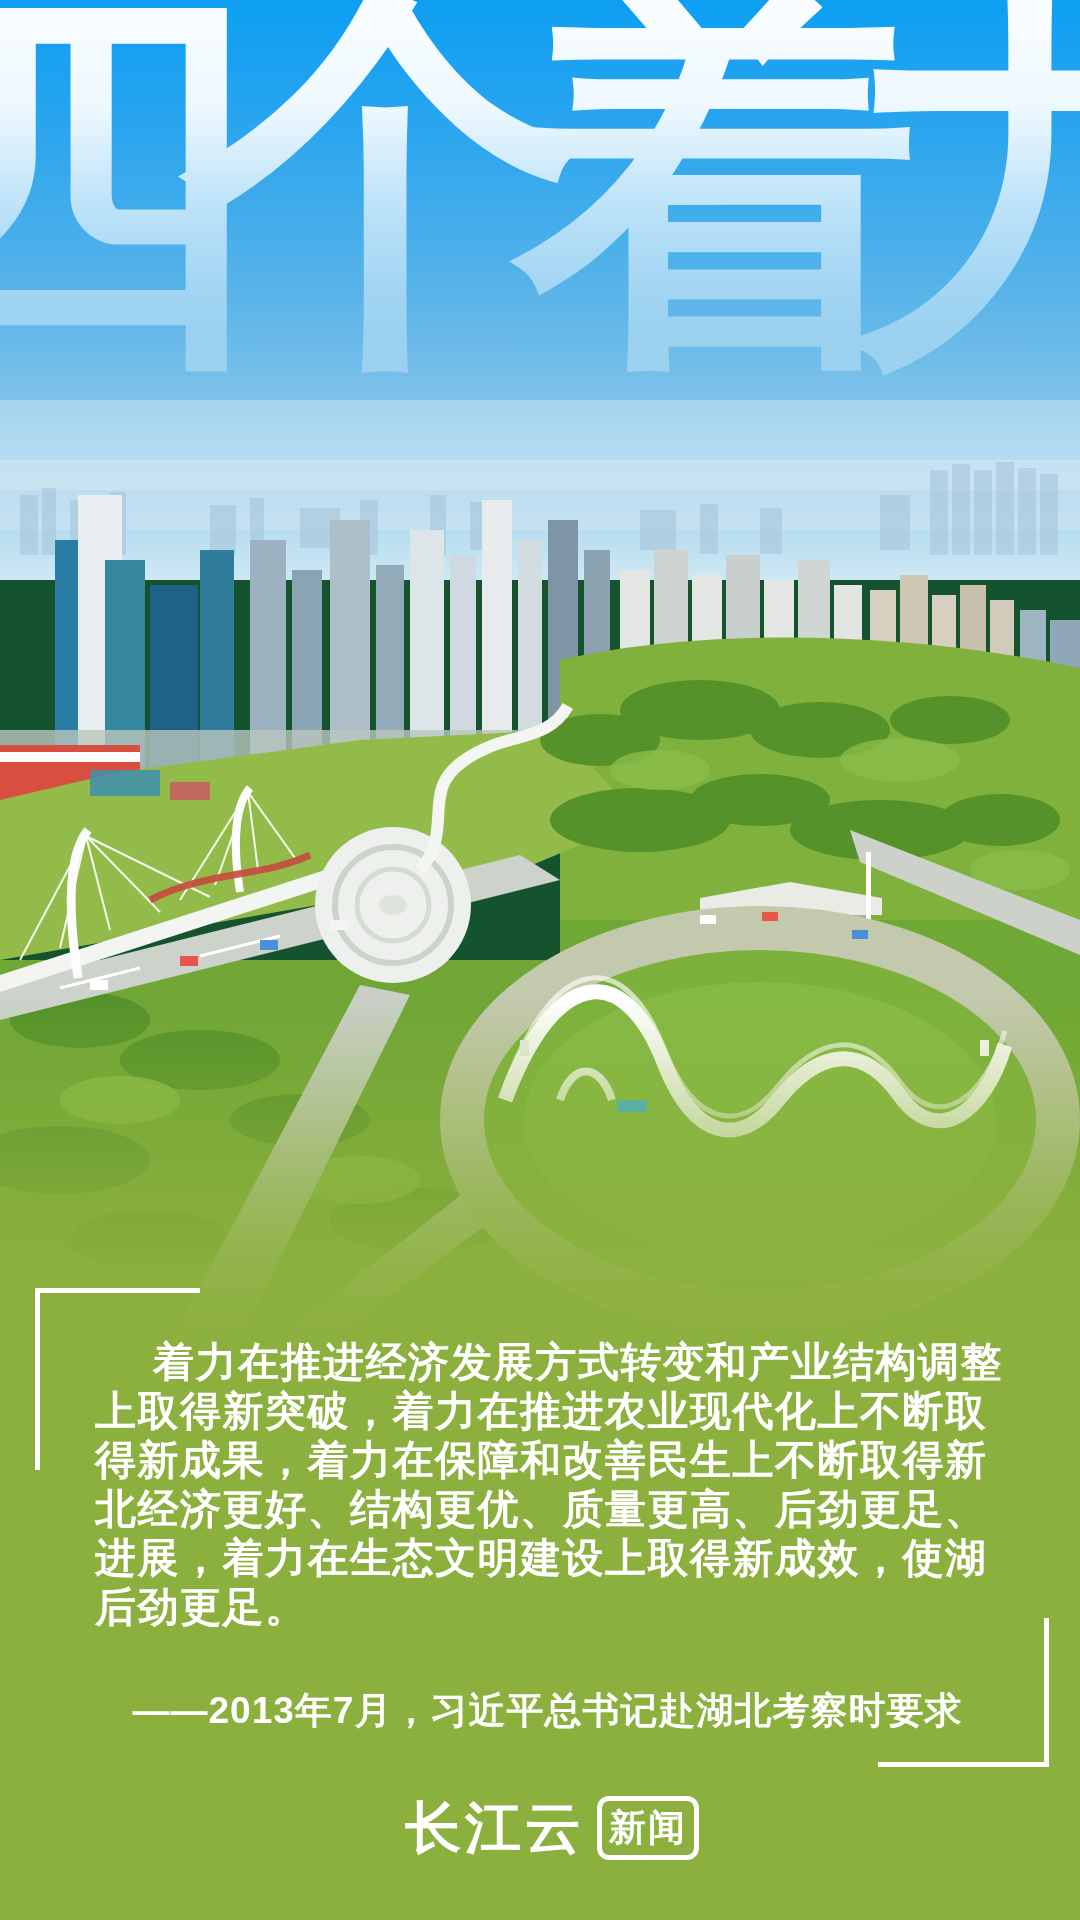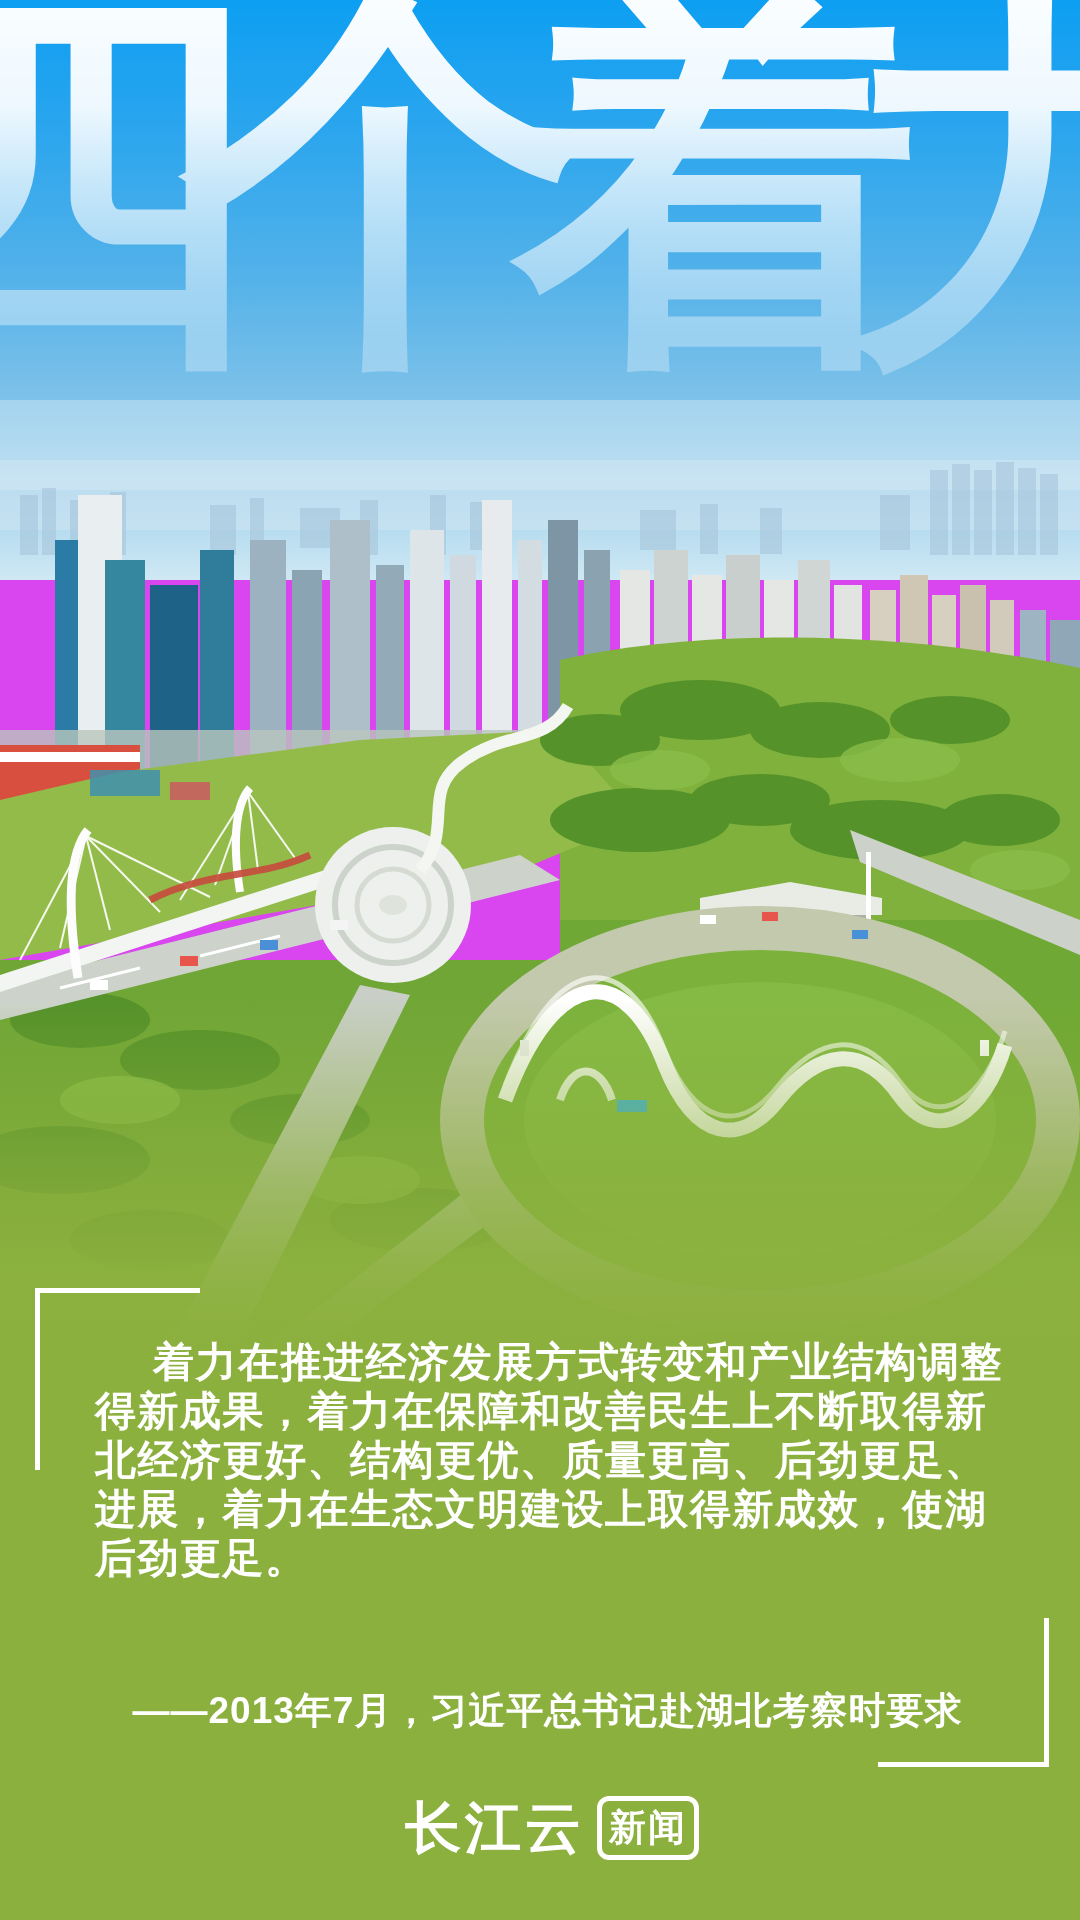--- a/index.html
+++ b/index.html
@@ -1,18 +1,18 @@
 <!DOCTYPE html>
 <html><head>
 <meta charset="utf-8">
 <style>
   html,body{margin:0;padding:0;background:#222;}
   .poster{
     position:relative;width:1080px;height:1920px;overflow:hidden;
-    font-family:"Liberation Sans",sans-serif;background:#d946ef;
+    font-family:"Liberation Sans",sans-serif;background:#14532d;
   }
   
   .sky{
     position:absolute;left:0;top:0;width:1080px;height:580px;
     background:linear-gradient(180deg,#0d9ff2 0%,#2aa5ee 22%,#54b2e9 48%,#84c4e9 72%,#b3dbef 90%,#cfe8f4 100%);
   }
   
   .photo{position:absolute;left:0;top:400px;width:1080px;height:1000px;}
   
   .title{
@@ -240,20 +240,21 @@
 
   <div class="title">四个着力</div>
 
   <div class="green-overlay"></div>
 
   <div class="bracket-tl"></div>
   <div class="bracket-br"></div>
 
   <div class="quote">
       <div class="quote-line">着力在推进经济发展方式转变和产业结构调整</div>
+      <div class="quote-line">上取得新突破，着力在推进农业现代化上不断取</div>
       <div class="quote-line">得新成果，着力在保障和改善民生上不断取得新</div>
       <div class="quote-line">北经济更好、结构更优、质量更高、后劲更足、</div>
       <div class="quote-line">进展，着力在生态文明建设上取得新成效，使湖</div>
       <div class="quote-line">后劲更足。</div>
     </div>
 
   <div class="attribution">——2013年7月，习近平总书记赴湖北考察时要求</div>
 
   <div class="logo">
     <span class="logo-brand">长江云</span>

